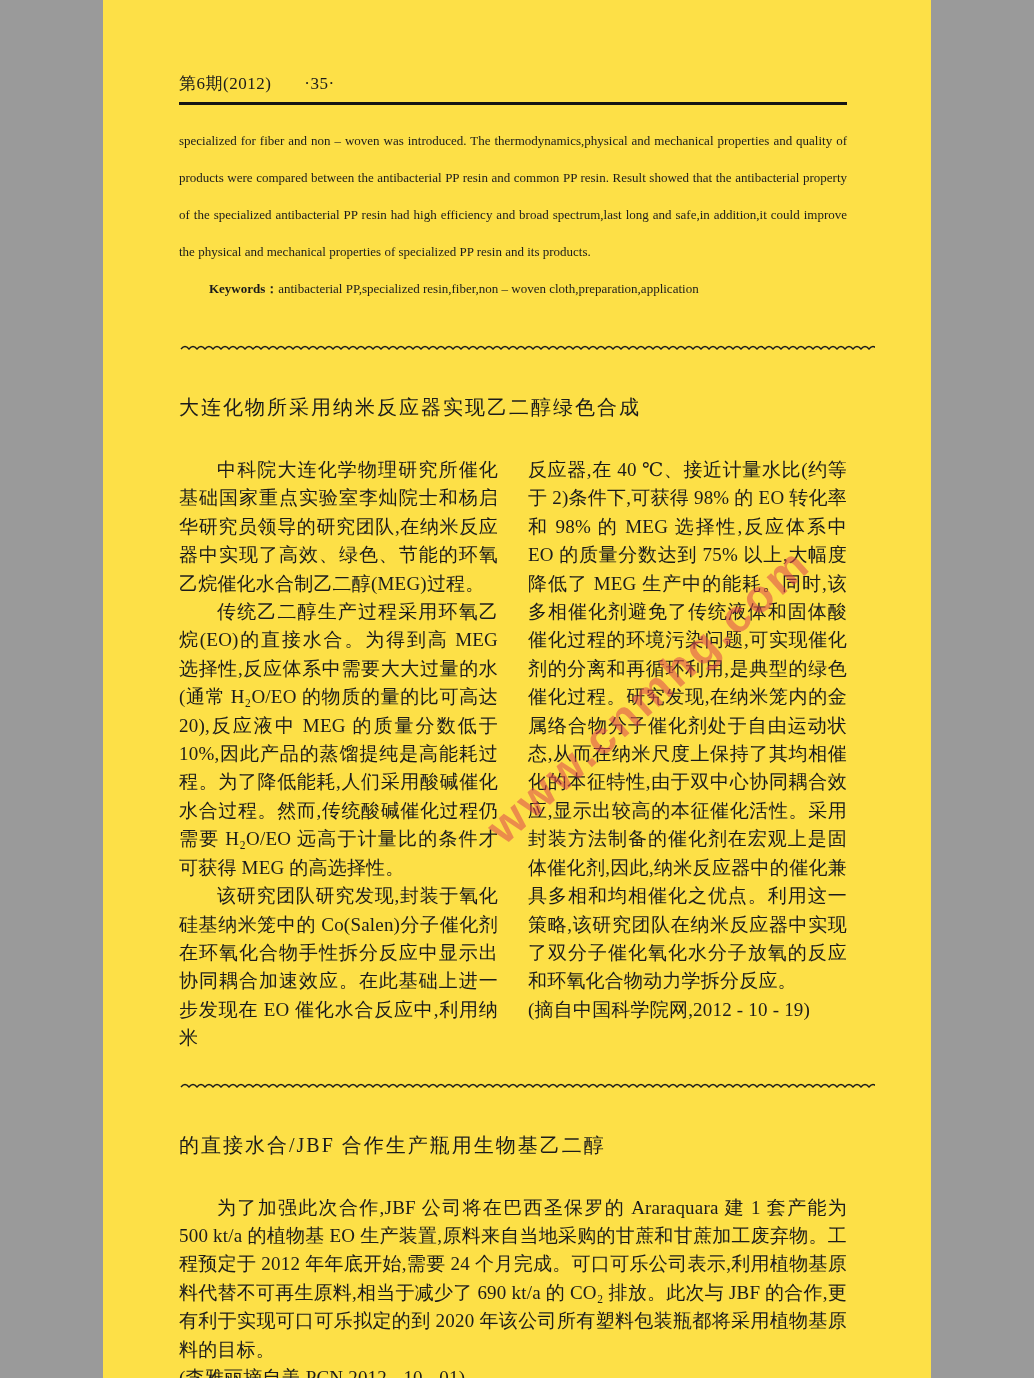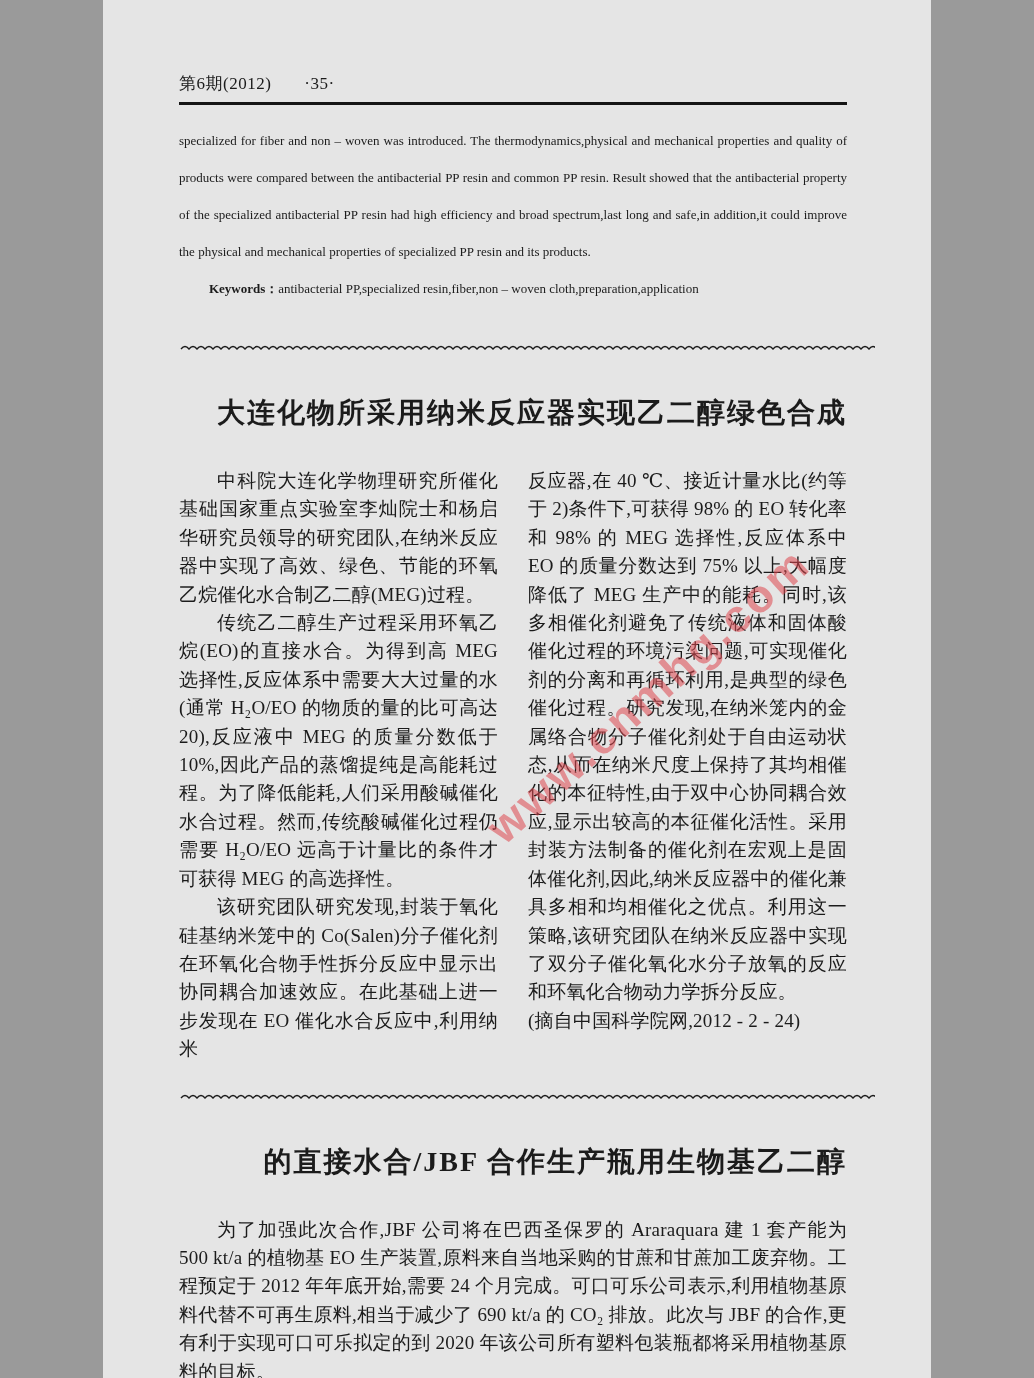--- a/index.html
+++ b/index.html
@@ -1,20 +1,20 @@
 <!DOCTYPE html>
 <html><head>
 <meta charset="utf-8">
 <style>
   html,body{margin:0;padding:0;background:#9a9a9a;}
   .page{
     position:relative;
     width:828px;height:1378px;
     margin:0 auto;
-    background:#e5e5e5;
+    background:#fde047;
     color:#1b1b1b;
     font-family:"Liberation Serif","DejaVu Serif",serif;
     overflow:hidden;
     box-sizing:border-box;
     padding:72px 84px 0 76px;
   }
   
   .hdr{
     display:flex;align-items:baseline;
     font-size:17px;letter-spacing:.5px;
@@ -37,23 +37,23 @@
   .keywords{margin-top:0 !important;text-indent:2.3em;}
   .keywords b{font-weight:700;}
   
   .wave-wrap{margin:0 auto;width:696px;}
   .wave-wrap svg{display:block;}
   .sep1{margin-top:36px;}
   .sep2{margin-top:28px;}
   
   .art-title{
     margin:41px 0 0 0;
-    text-align:right;
-    font-size:28px;
-    font-weight:700;
+    text-align:left;
+    font-size:20px;
+    font-weight:400;
     letter-spacing:2px;
     font-family:"Liberation Serif","DejaVu Serif",serif;
   }
   
   .cols{
     margin-top:35px;
     display:flex;
     gap:30px;
   }
   .col{flex:1 1 0;min-width:0;}
@@ -110,21 +110,21 @@
 
   <h1 class="art-title">大连化物所采用纳米反应器实现乙二醇绿色合成</h1>
   <div class="cols">
     <div class="col">
       <p class="indent">中科院大连化学物理研究所催化基础国家重点实验室李灿院士和杨启华研究员领导的研究团队,在纳米反应器中实现了高效、绿色、节能的环氧乙烷催化水合制乙二醇(MEG)过程。</p>
       <p class="indent">传统乙二醇生产过程采用环氧乙烷(EO)的直接水合。为得到高 MEG 选择性,反应体系中需要大大过量的水(通常 H₂O/EO 的物质的量的比可高达 20),反应液中 MEG 的质量分数低于 10%,因此产品的蒸馏提纯是高能耗过程。为了降低能耗,人们采用酸碱催化水合过程。然而,传统酸碱催化过程仍需要 H₂O/EO 远高于计量比的条件才可获得 MEG 的高选择性。</p>
       <p class="indent">该研究团队研究发现,封装于氧化硅基纳米笼中的 Co(Salen)分子催化剂在环氧化合物手性拆分反应中显示出协同耦合加速效应。在此基础上进一步发现在 EO 催化水合反应中,利用纳米</p>
     </div>
     <div class="col">
       <p>反应器,在 40 ℃、接近计量水比(约等于 2)条件下,可获得 98% 的 EO 转化率和 98% 的 MEG 选择性,反应体系中 EO 的质量分数达到 75% 以上,大幅度降低了 MEG 生产中的能耗。同时,该多相催化剂避免了传统液体和固体酸催化过程的环境污染问题,可实现催化剂的分离和再循环利用,是典型的绿色催化过程。研究发现,在纳米笼内的金属络合物分子催化剂处于自由运动状态,从而在纳米尺度上保持了其均相催化的本征特性,由于双中心协同耦合效应,显示出较高的本征催化活性。采用封装方法制备的催化剂在宏观上是固体催化剂,因此,纳米反应器中的催化兼具多相和均相催化之优点。利用这一策略,该研究团队在纳米反应器中实现了双分子催化氧化水分子放氧的反应和环氧化合物动力学拆分反应。</p>
-      <p class="citation">(摘自中国科学院网,2012 - 2 - 24)</p>
+      <p class="citation">(摘自中国科学院网,2012 - 10 - 19)</p>
     </div>
   </div>
 
   <div class="wave-wrap sep2">
     <svg class="wave" width="696" height="10" viewBox="0 0 696 10">
       <path fill="none" stroke="#1c1c1c" stroke-width="1.4" d="M2 6 q4 -5 8 0 q4 -5 8 0 q4 -5 8 0 q4 -5 8 0 q4 -5 8 0 q4 -5 8 0 q4 -5 8 0 q4 -5 8 0 q4 -5 8 0 q4 -5 8 0 q4 -5 8 0 q4 -5 8 0 q4 -5 8 0 q4 -5 8 0 q4 -5 8 0 q4 -5 8 0 q4 -5 8 0 q4 -5 8 0 q4 -5 8 0 q4 -5 8 0 q4 -5 8 0 q4 -5 8 0 q4 -5 8 0 q4 -5 8 0 q4 -5 8 0 q4 -5 8 0 q4 -5 8 0 q4 -5 8 0 q4 -5 8 0 q4 -5 8 0 q4 -5 8 0 q4 -5 8 0 q4 -5 8 0 q4 -5 8 0 q4 -5 8 0 q4 -5 8 0 q4 -5 8 0 q4 -5 8 0 q4 -5 8 0 q4 -5 8 0 q4 -5 8 0 q4 -5 8 0 q4 -5 8 0 q4 -5 8 0 q4 -5 8 0 q4 -5 8 0 q4 -5 8 0 q4 -5 8 0 q4 -5 8 0 q4 -5 8 0 q4 -5 8 0 q4 -5 8 0 q4 -5 8 0 q4 -5 8 0 q4 -5 8 0 q4 -5 8 0 q4 -5 8 0 q4 -5 8 0 q4 -5 8 0 q4 -5 8 0 q4 -5 8 0 q4 -5 8 0 q4 -5 8 0 q4 -5 8 0 q4 -5 8 0 q4 -5 8 0 q4 -5 8 0 q4 -5 8 0 q4 -5 8 0 q4 -5 8 0 q4 -5 8 0 q4 -5 8 0 q4 -5 8 0 q4 -5 8 0 q4 -5 8 0 q4 -5 8 0 q4 -5 8 0 q4 -5 8 0 q4 -5 8 0 q4 -5 8 0 q4 -5 8 0 q4 -5 8 0 q4 -5 8 0 q4 -5 8 0 q4 -5 8 0 q4 -5 8 0 q4 -5 8 0"></path>
     </svg>
   </div>
 
   <h1 class="art-title">的直接水合/JBF 合作生产瓶用生物基乙二醇</h1>

